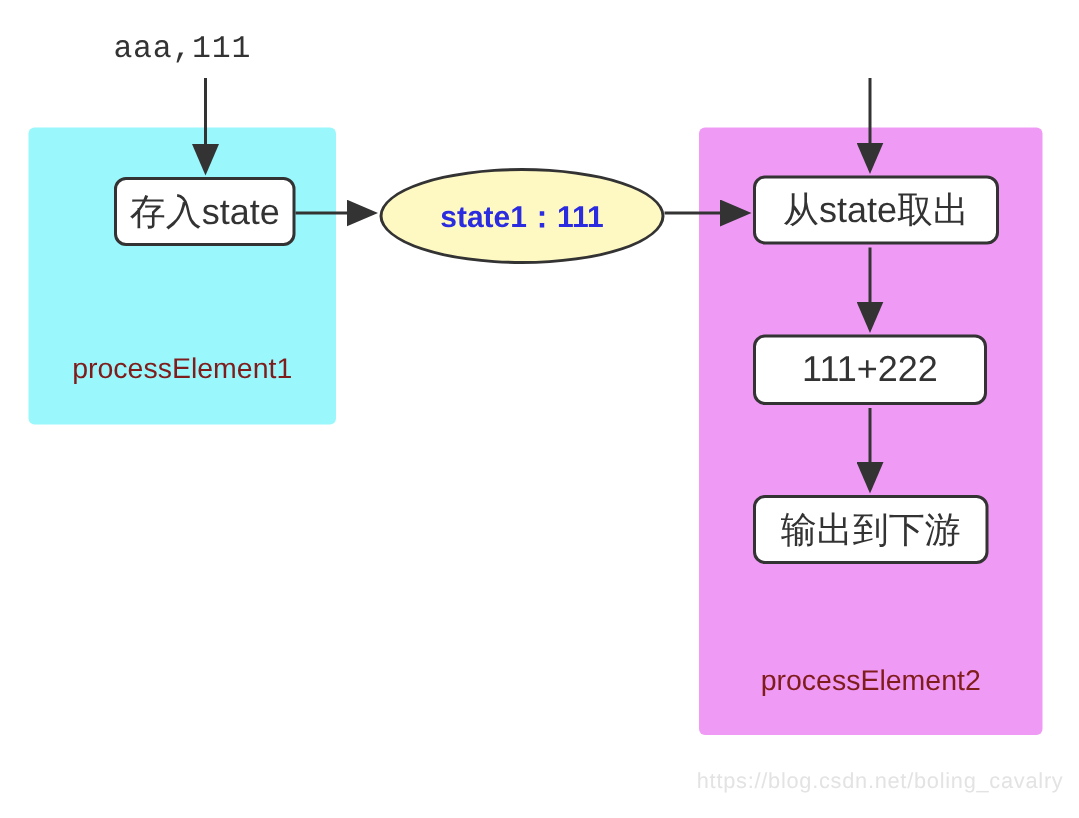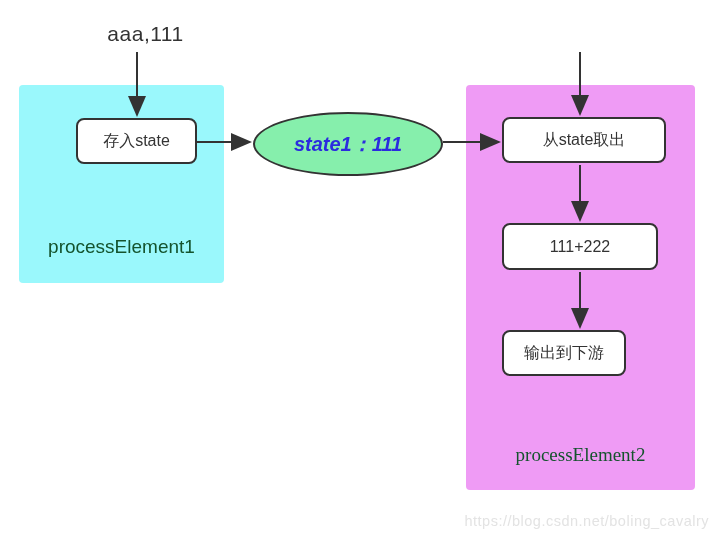--- a/index.html
+++ b/index.html
@@ -23,74 +23,73 @@
     overflow: hidden;
   }
   .abs { position: absolute; }
 
   .input-label {
     font-size: 21px;
     color: #333333;
     text-align: center;
     letter-spacing: 0.5px;
   }
-  #input-left  { left: 88px;  top: 22px; width: 115px; }
+  #input-left  { left: 64px;  top: 22px; width: 115px; font-family: Liberation Mono, monospace; }
   #input-right { left: 523px; top: 22px; width: 115px; }
 
   .group {
     border-radius: 4px;
   }
   #group1 {
     left: 19px; top: 85px;
     width: 205px; height: 198px;
     background: var(--group1-bg);
   }
   #group2 {
     left: 466px; top: 85px;
     width: 229px; height: 405px;
     background: var(--group2-bg);
   }
   .group-label {
     position: absolute;
     left: 0; right: 0;
     text-align: center;
     font-size: 19px;
-    color: #14532d;
+    color: #7f1d1d;
   }
   #group1 .group-label { bottom: 25px; }
-  #group2 .group-label { bottom: 24px; font-family: Liberation Serif, serif; }
+  #group2 .group-label { bottom: 24px; }
 
   .node {
     background: #ffffff;
     border: 2px solid var(--stroke);
     border-radius: 8px;
     display: flex;
     align-items: center;
     justify-content: center;
-    font-size: 16px;
+    font-size: 24px;
     color: #333333;
   }
   #node-store  { left: 76px;  top: 118px; width: 121px; height: 46px; }
   #node-fetch  { left: 502px; top: 117px; width: 164px; height: 46px; }
   #node-add    { left: 502px; top: 223px; width: 156px; height: 47px; }
-  #node-output { left: 502px; top: 330px; width: 124px; height: 46px; }
+  #node-output { left: 502px; top: 330px; width: 157px; height: 46px; }
 
   #state-ellipse {
     left: 253px; top: 112px;
     width: 190px; height: 64px;
-    background: #86efac;
+    background: #fef9c3;
     border: 2px solid var(--stroke);
     border-radius: 50%;
     display: flex;
     align-items: center;
     justify-content: center;
     font-size: 20px;
     font-weight: bold;
     color: var(--state-text);
-    font-style: italic;
   }
 
   #arrow-layer {
     position: absolute;
     left: 0; top: 0;
     width: 719px; height: 545px;
     pointer-events: none;
   }
 
   #watermark {

